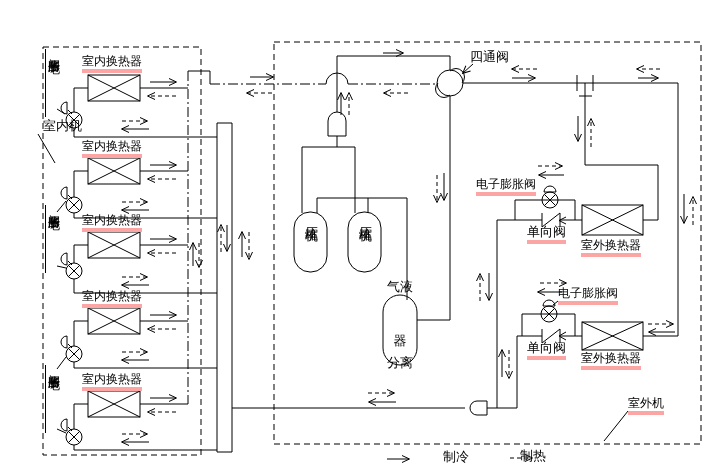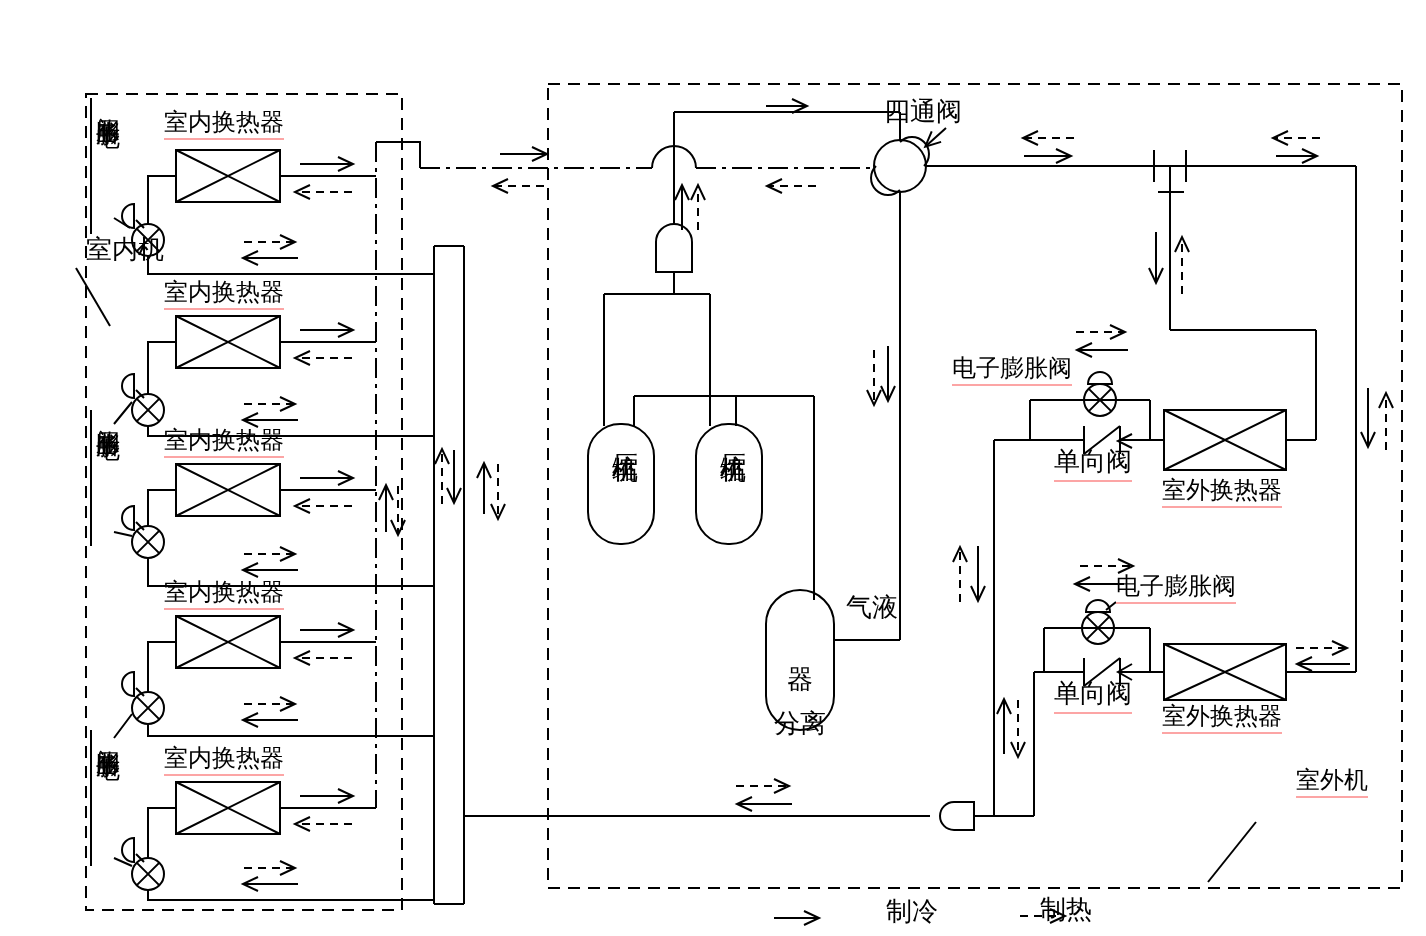--- a/index.html
+++ b/index.html
@@ -2,21 +2,21 @@
 <html><head>
 <meta charset="utf-8">
 <style>
   html,body{margin:0;padding:0;background:#fff;}
   #stage{position:relative;width:713px;height:468px;background:#fff;overflow:hidden;
          font-family:"DejaVu Sans",sans-serif;color:#000;}
   #pipes{position:absolute;left:0;top:0;}
   #pipes path,#pipes line,#pipes rect,#pipes circle{stroke:#000;fill:none;stroke-width:1;}
   .lbl{position:absolute;white-space:nowrap;font-size:13px;line-height:14px;}
   .sm{font-size:12px;line-height:13px;}
-  .u{border-bottom:1px solid #fca5a5;padding-bottom:1px;}
+  .u{border-bottom:4px solid #fca5a5;padding-bottom:1px;}
   .vert{writing-mode:vertical-rl;text-orientation:upright;letter-spacing:1px;}
   .vlbl{border-left:1px solid #000;padding-left:1px;}
   .ctr{text-align:center;}
 </style>
 </head>
 <body>
 
 <div id="stage">
 
 <svg id="pipes" width="713" height="468" viewBox="0 0 713 468">
@@ -261,36 +261,36 @@
 <div class="lbl sm u" style="left:82px;top:55px;">室内换热器</div>
 <div class="lbl sm u" style="left:82px;top:140px;">室内换热器</div>
 <div class="lbl sm u" style="left:82px;top:214px;">室内换热器</div>
 <div class="lbl sm u" style="left:82px;top:290px;">室内换热器</div>
 <div class="lbl sm u" style="left:82px;top:373px;">室内换热器</div>
 
 <div class="lbl sm vert vlbl" style="left:45px;top:49px;height:68px;">阀胀膨子电</div>
 <div class="lbl sm vert vlbl" style="left:45px;top:205px;height:68px;">阀胀膨子电</div>
 <div class="lbl sm vert vlbl" style="left:45px;top:365px;height:68px;">阀胀膨子电</div>
 
-<div class="lbl" style="left:442px;top:50px;">四通阀</div>
+<div class="lbl" style="left:470px;top:50px;">四通阀</div>
 
 <div class="lbl vert" style="left:304px;top:216px;height:56px;">压缩机</div>
 <div class="lbl vert" style="left:358px;top:216px;height:56px;">压缩机</div>
 
-<div class="lbl ctr" style="left:383px;top:298px;width:34px;margin-left:36px;">气液</div>
+<div class="lbl ctr" style="left:383px;top:280px;width:34px;">气液</div>
 <div class="lbl ctr" style="left:383px;top:316px;width:34px;margin-top:40px;">分离</div>
 <div class="lbl ctr" style="left:383px;top:334px;width:34px;">器</div>
 
 <div class="lbl sm u" style="left:476px;top:178px;">电子膨胀阀</div>
 <div class="lbl sm u" style="left:558px;top:287px;">电子膨胀阀</div>
 
 <div class="lbl u" style="left:527px;top:225px;">单向阀</div>
 <div class="lbl u" style="left:527px;top:341px;">单向阀</div>
 
 <div class="lbl sm u" style="left:581px;top:239px;">室外换热器</div>
 <div class="lbl sm u" style="left:581px;top:352px;">室外换热器</div>
 
-<div class="lbl sm u" style="left:628px;top:384px;margin-left:20px;">室外机</div>
+<div class="lbl sm u" style="left:628px;top:397px;">室外机</div>
 
 <div class="lbl" style="left:443px;top:450px;">制冷</div>
 <div class="lbl" style="left:520px;top:449px;">制热</div>
 
 </div>
 
 </body></html>

